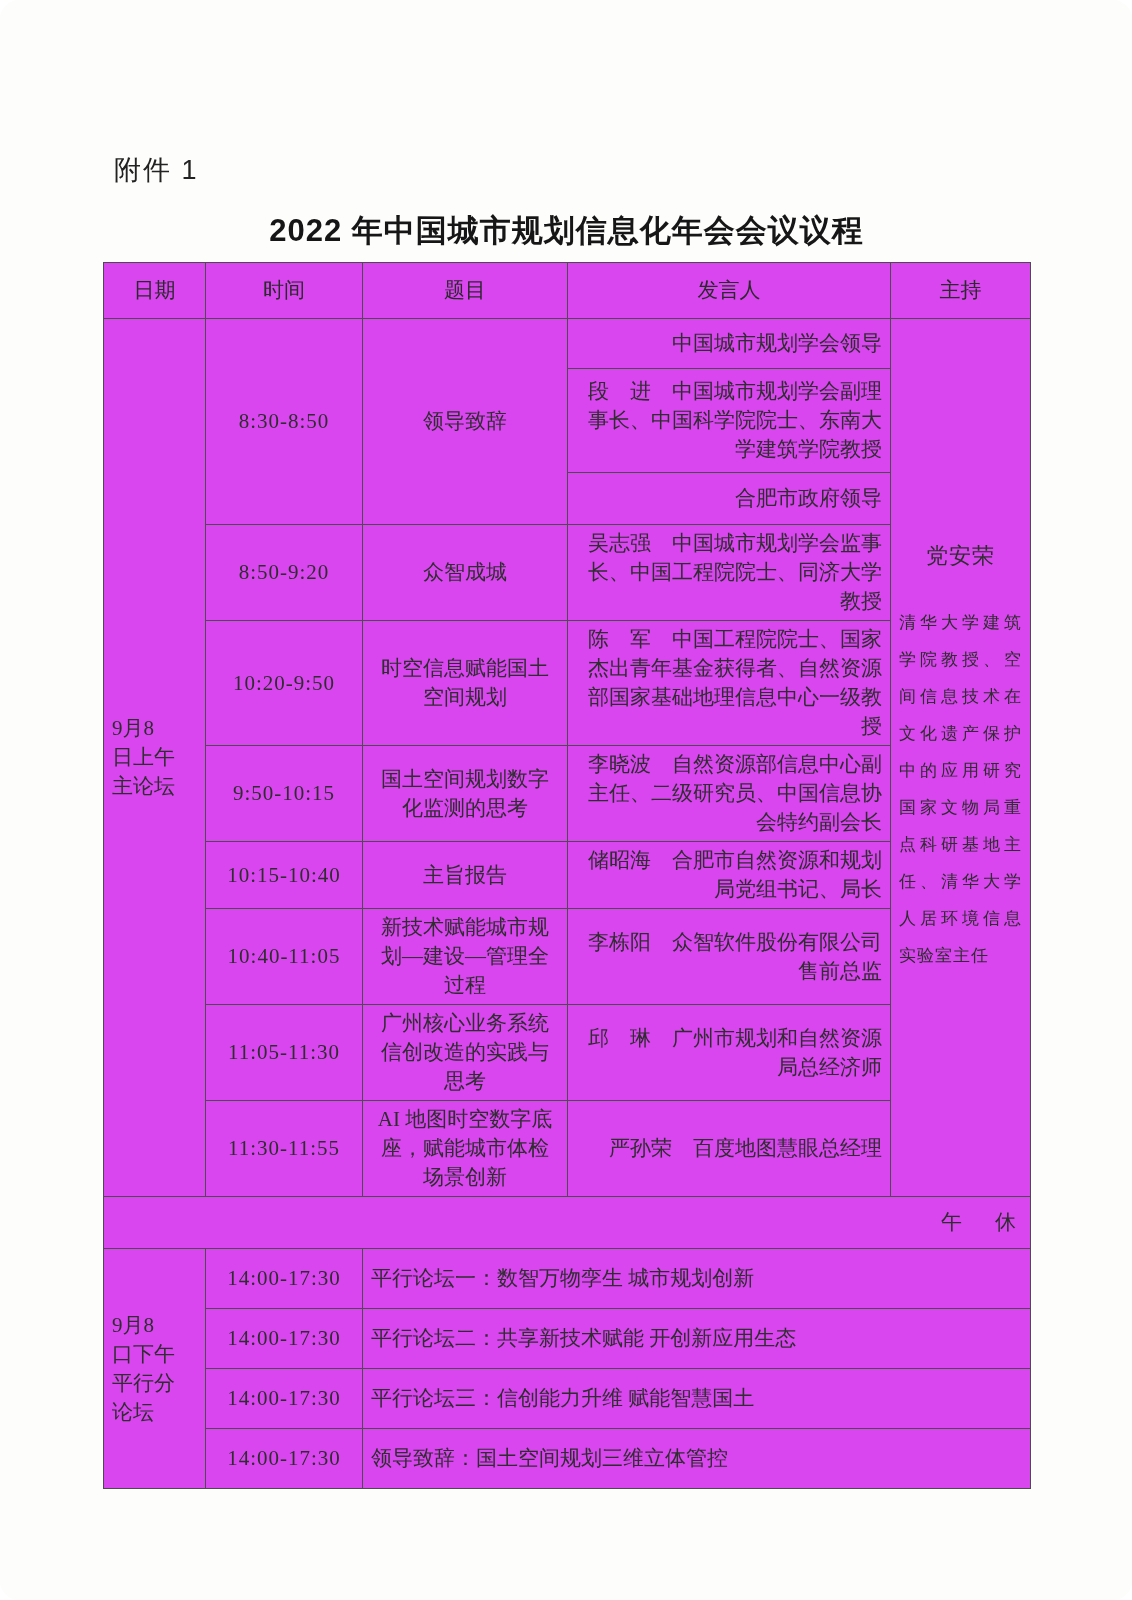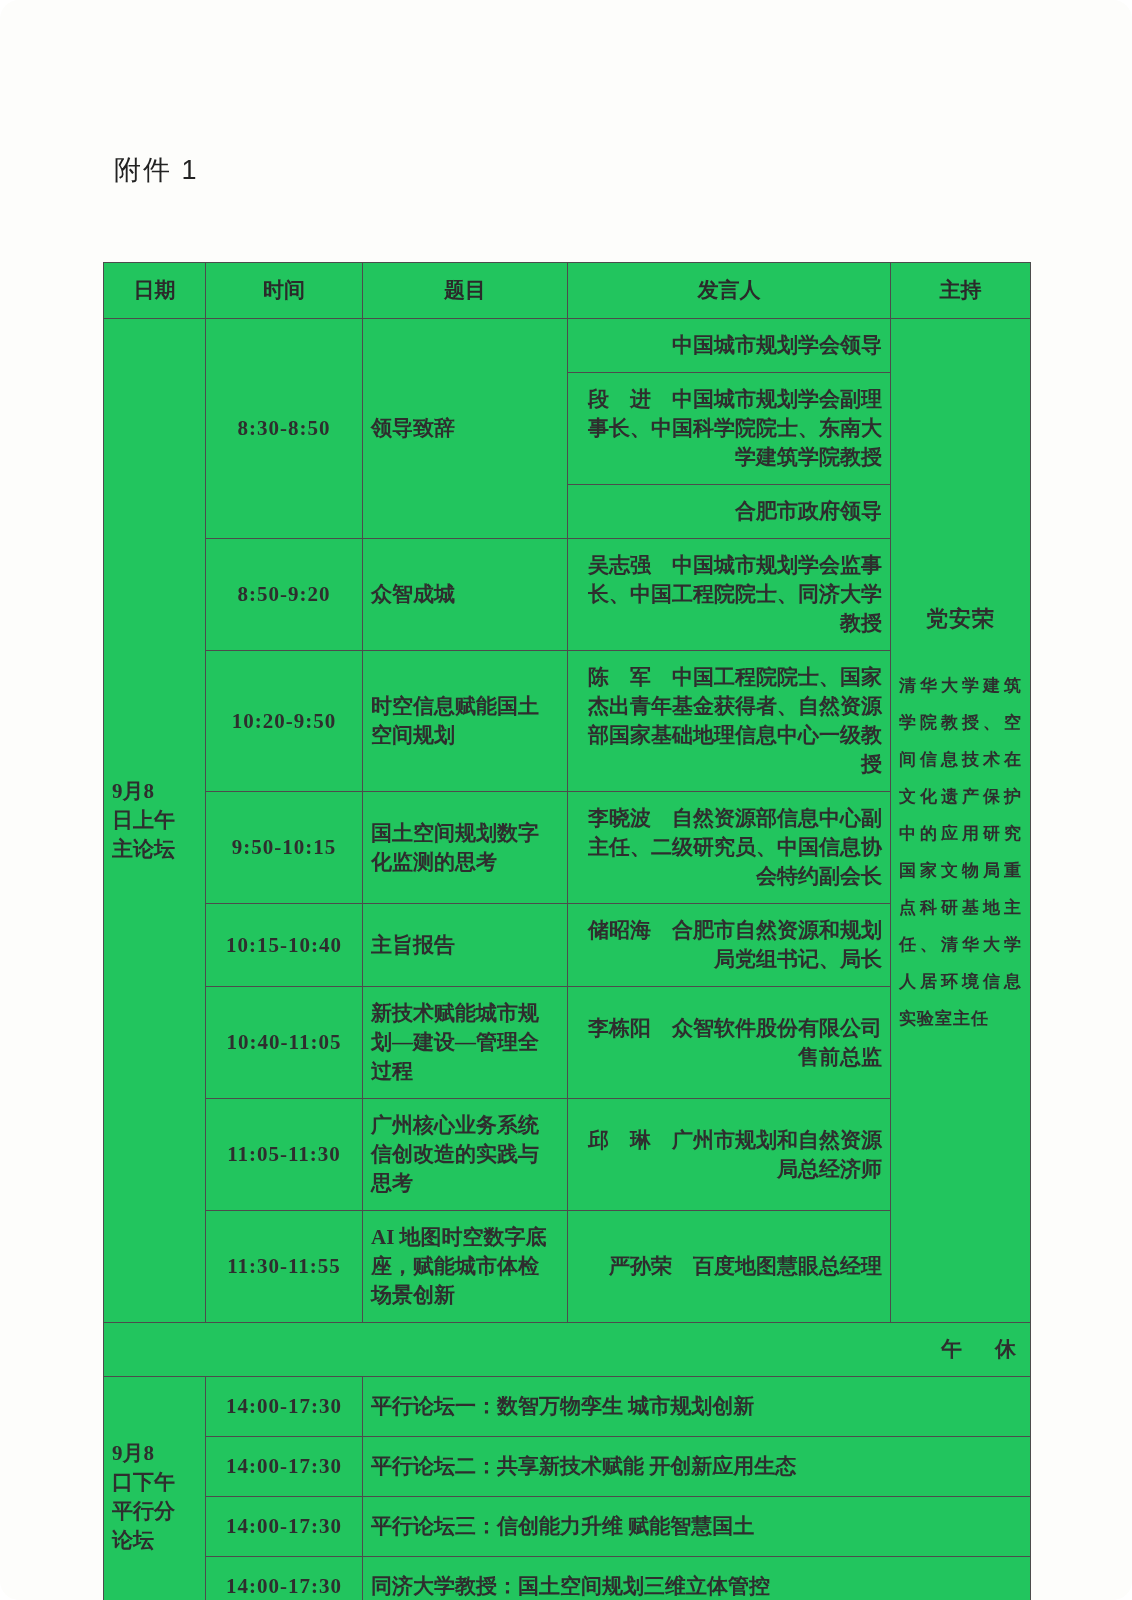--- a/index.html
+++ b/index.html
@@ -43,25 +43,25 @@
     left: 103px;
     top: 262px;
     width: 927px;
     border-collapse: collapse;
     table-layout: fixed;
   }
   table.agenda td, table.agenda th {
     border: 1px solid #4c4c4c;
     font-size: 21px;
     line-height: 29px;
-    font-weight: bold;
+    font-weight: normal;
     vertical-align: middle;
-    padding: 12px 8px;
+    padding: 4px 8px;
     box-sizing: border-box;
-    background: #22c55e;
+    background: #d946ef;
   }
   th.hdr {
     background: #eeede9;
     text-align: center;
     font-size: 22px;
     color: #2a2a2a;
   }
   td.date-cell {
     text-align: left;
     white-space: pre-line;
@@ -84,30 +84,31 @@
     text-align: right;
     font-size: 23px;
     letter-spacing: 6px;
   }
   td.forum-cell {
     text-align: left;
     padding-left: 16px;
     font-size: 22px;
   }
   td.time-cell { text-align: center; letter-spacing: 1px; }
-  td.topic-cell { text-align: left; padding-left: 14px; padding-right: 14px; }
+  td.topic-cell { text-align: center; padding-left: 14px; padding-right: 14px; }
   td.speaker-cell { text-align: right; padding-left: 12px; padding-right: 8px; }
 </style>
 </head>
 <body>
 
 <div class="page">
 
   <div class="attachment-label">附件 1</div>
 
+  <div class="doc-title">2022 年中国城市规划信息化年会会议议程</div>
 
   <table class="agenda">
     <colgroup>
       <col style="width:102px">
       <col style="width:157px">
       <col style="width:205px">
       <col style="width:323px">
       <col style="width:140px">
     </colgroup>
 
@@ -190,18 +191,18 @@
     <tr style="height:60px">
       <td class="time-cell">14:00-17:30</td>
       <td class="forum-cell" colspan="3">平行论坛二：共享新技术赋能 开创新应用生态</td>
     </tr>
     <tr style="height:60px">
       <td class="time-cell">14:00-17:30</td>
       <td class="forum-cell" colspan="3">平行论坛三：信创能力升维 赋能智慧国土</td>
     </tr>
     <tr style="height:60px">
       <td class="time-cell">14:00-17:30</td>
-      <td class="forum-cell" colspan="3">同济大学教授：国土空间规划三维立体管控</td>
+      <td class="forum-cell" colspan="3">领导致辞：国土空间规划三维立体管控</td>
     </tr>
   </tbody>
     </table>
 
 </div>
 
 </body></html>

